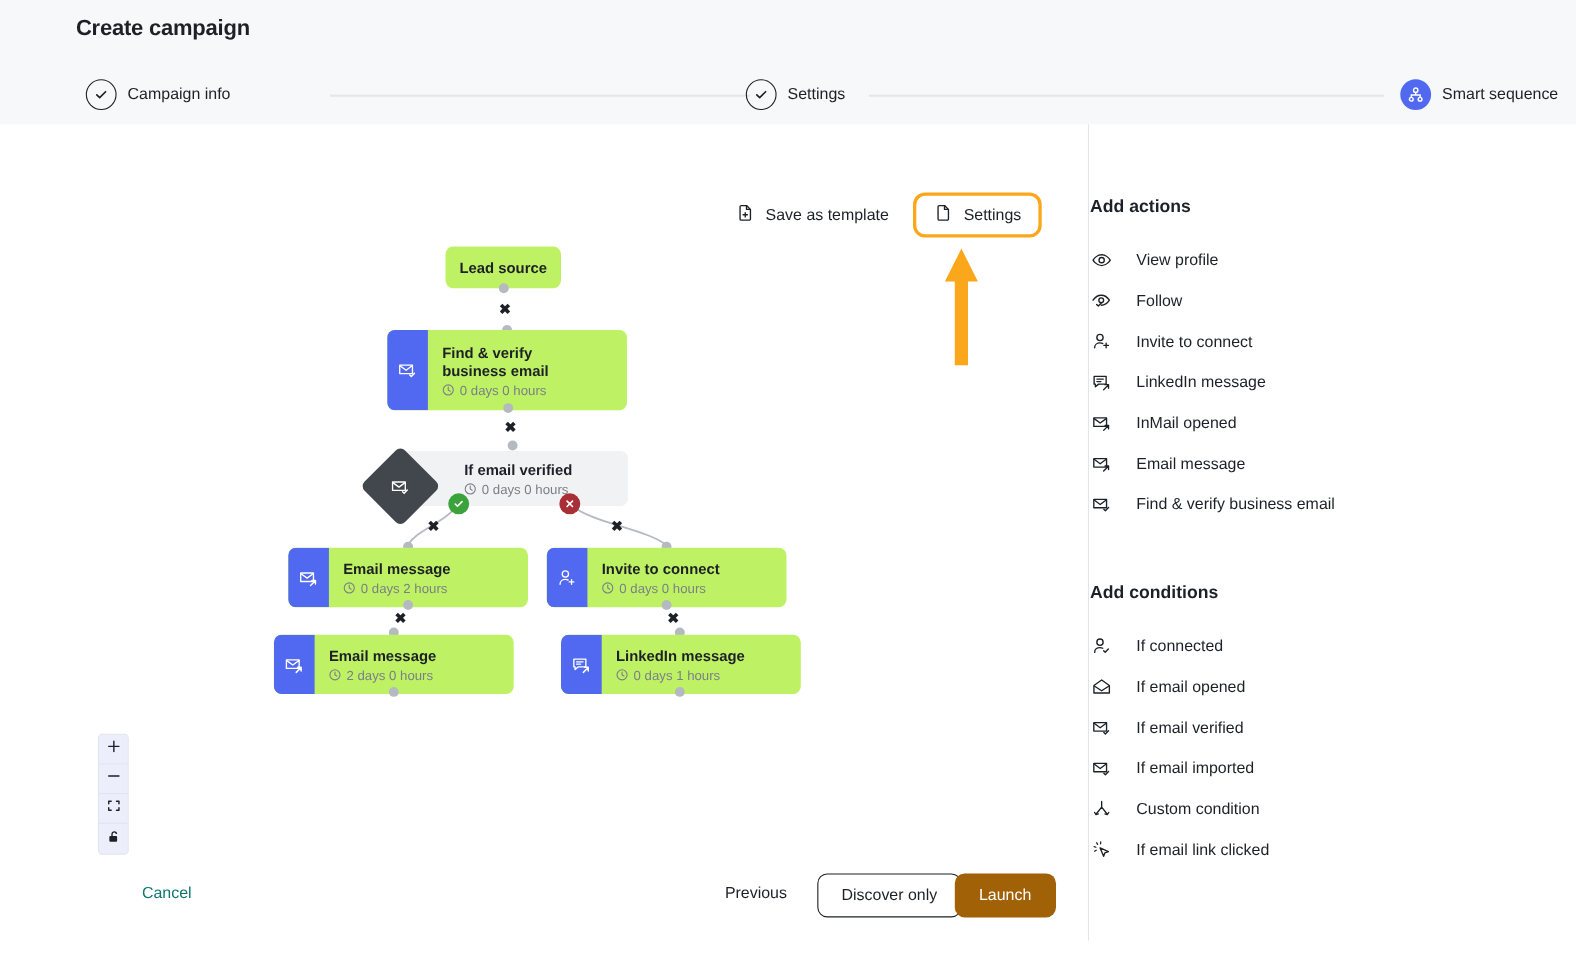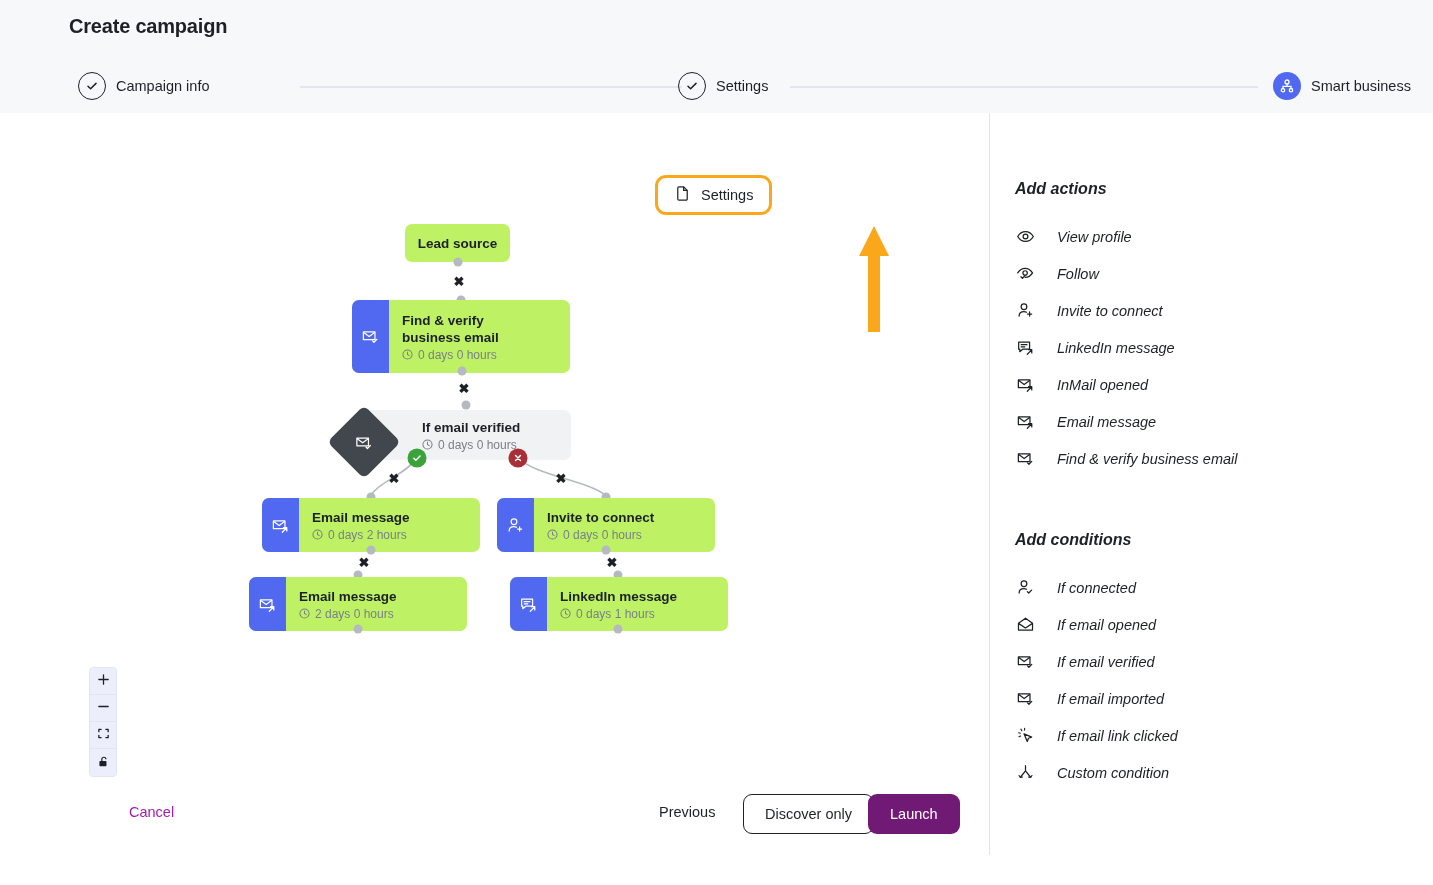--- a/index.html
+++ b/index.html
@@ -118,44 +118,44 @@
   .zoom-btn {
     width: 100%; height: 27px; display: flex; align-items: center; justify-content: center;
     border-bottom: 1px solid #e2e4ef; cursor: pointer; background: #eceefb;
   }
   .zoom-btn:last-child { border-bottom: none; }
 
   
   .footer { position: absolute; left: 0; top: 795px; width: 989px; height: 90px; }
   .btn-cancel {
     position: absolute; left: 129px; top: 9px;
-    font-size: 14.5px; color: #a21caf; cursor: pointer; background: none; border: none;
+    font-size: 14.5px; color: #0f766e; cursor: pointer; background: none; border: none;
     font-family: "Liberation Sans", sans-serif;
   }
   .btn-previous {
     position: absolute; left: 659px; top: 9px;
     font-size: 14.5px; color: #1d2026; cursor: pointer; background: none; border: none;
     font-family: "Liberation Sans", sans-serif;
   }
   .btn-discover {
     position: absolute; left: 743px; top: -1px;
     padding: 11px 21px; font-size: 14.5px; color: #1d2026;
     background: #ffffff; border: 1.5px solid #1d2026; border-radius: 9px;
     cursor: pointer; font-family: "Liberation Sans", sans-serif;
   }
   .btn-launch {
     position: absolute; left: 868px; top: -1px;
     padding: 12px 22px; font-size: 14.5px; color: #ffffff;
-    background: #701a75; border: none; border-radius: 9px;
+    background: #a16207; border: none; border-radius: 9px;
     cursor: pointer; font-family: "Liberation Sans", sans-serif;
   }
 
   
   .divider { position: absolute; left: 989px; top: 113px; width: 1px; height: 742px; background: #e2e4e9; }
-  .panel { position: absolute; left: 1015px; top: 180px; width: 400px; font-style: italic; }
+  .panel { position: absolute; left: 991px; top: 180px; width: 400px; }
   .panel-heading { font-size: 16px; font-weight: bold; color: #1d2026; margin-bottom: 20px; }
   .panel-heading.second { margin-top: 54px; }
   .panel-item {
     display: flex; align-items: center; gap: 22px;
     height: 37px; cursor: pointer; color: #1d2026; font-size: 14.5px;
   }
   .panel-ico { width: 20px; display: flex; align-items: center; justify-content: center; flex: 0 0 20px; }
 </style>
 </head>
 <body>
@@ -189,26 +189,36 @@
 
       <div class="step" style="left:1195px;">
         <div class="step-circle active">
           <svg width="16" height="16" viewBox="0 0 16 16" fill="none">
             <circle cx="8" cy="4" r="2" stroke="#ffffff" stroke-width="1.3"></circle>
             <circle cx="4" cy="12.2" r="1.7" stroke="#ffffff" stroke-width="1.3"></circle>
             <circle cx="12" cy="12.2" r="1.7" stroke="#ffffff" stroke-width="1.3"></circle>
             <path d="M8 6.2v2.1M4 10.5V8.3h8v2.2" stroke="#ffffff" stroke-width="1.3" stroke-linecap="round"></path>
           </svg>
         </div>
-        <span class="step-label">Smart business</span>
+        <span class="step-label">Smart sequence</span>
       </div>
     </div>
   </div>
 
   <div class="toolbar">
+    <button class="tool-btn">
+      <span>
+        <svg width="17" height="17" viewBox="0 0 18 18" fill="none">
+          <path d="M10.3 2H5.2a1.2 1.2 0 0 0-1.2 1.2v11.6A1.2 1.2 0 0 0 5.2 16h7.6a1.2 1.2 0 0 0 1.2-1.2V5.7L10.3 2z" stroke="#1d2026" stroke-width="1.3" stroke-linejoin="round"></path>
+          <path d="M10.2 2.2v3.5h3.6" stroke="#1d2026" stroke-width="1.3" stroke-linejoin="round"></path>
+          <path d="M9 8.8v4.1M6.95 10.85h4.1" stroke="#1d2026" stroke-width="1.3" stroke-linecap="round"></path>
+        </svg>
+      </span>
+      <span>Save as template</span>
+    </button>
 
     <button class="tool-btn highlighted">
       <span>
         <svg width="17" height="17" viewBox="0 0 18 18" fill="none">
           <path d="M10.3 2H5.2a1.2 1.2 0 0 0-1.2 1.2v11.6A1.2 1.2 0 0 0 5.2 16h7.6a1.2 1.2 0 0 0 1.2-1.2V5.7L10.3 2z" stroke="#1d2026" stroke-width="1.3" stroke-linejoin="round"></path>
           <path d="M10.2 2.2v3.5h3.6" stroke="#1d2026" stroke-width="1.3" stroke-linejoin="round"></path>
         </svg>
       </span>
       <span>Settings</span>
     </button>
@@ -549,31 +559,31 @@
             <path d="M12.1 14.6l1.5 1.5 3-3.1" stroke="#1d2026" stroke-width="1.3" stroke-linecap="round" stroke-linejoin="round"></path>
           </svg>
       </span>
       <span>If email imported</span>
     </div>
 
 
     <div class="panel-item">
       <span class="panel-ico">
         <svg width="19" height="19" viewBox="0 0 20 20" fill="none">
+          <path d="M10 2.8v5.4M10 8.2L4.6 15M10 8.2L15.4 15" stroke="#1d2026" stroke-width="1.3" stroke-linecap="round"></path>
+          <path d="M3.2 13.2l1.4 2.1 2.3-.6M16.8 13.2l-1.4 2.1-2.3-.6" stroke="#1d2026" stroke-width="1.2" stroke-linecap="round" stroke-linejoin="round"></path>
+        </svg>
+      </span>
+      <span>Custom condition</span>
+    </div>
+
+    <div class="panel-item">
+      <span class="panel-ico">
+        <svg width="19" height="19" viewBox="0 0 20 20" fill="none">
           <path d="M5.2 3.3l.9 1.6M9.1 2.5l-.1 1.8M2.8 7.1l1.7.5M3.2 11.4l1.6-.9" stroke="#1d2026" stroke-width="1.2" stroke-linecap="round"></path>
           <path d="M8.5 8.3l8 3.4-3.4 1.2-1.2 3.4z" stroke="#1d2026" stroke-width="1.3" stroke-linejoin="round"></path>
         </svg>
       </span>
       <span>If email link clicked</span>
     </div>
-
-    <div class="panel-item">
-      <span class="panel-ico">
-        <svg width="19" height="19" viewBox="0 0 20 20" fill="none">
-          <path d="M10 2.8v5.4M10 8.2L4.6 15M10 8.2L15.4 15" stroke="#1d2026" stroke-width="1.3" stroke-linecap="round"></path>
-          <path d="M3.2 13.2l1.4 2.1 2.3-.6M16.8 13.2l-1.4 2.1-2.3-.6" stroke="#1d2026" stroke-width="1.2" stroke-linecap="round" stroke-linejoin="round"></path>
-        </svg>
-      </span>
-      <span>Custom condition</span>
-    </div>
   </div>
 
 </div>
 
 </body></html>

